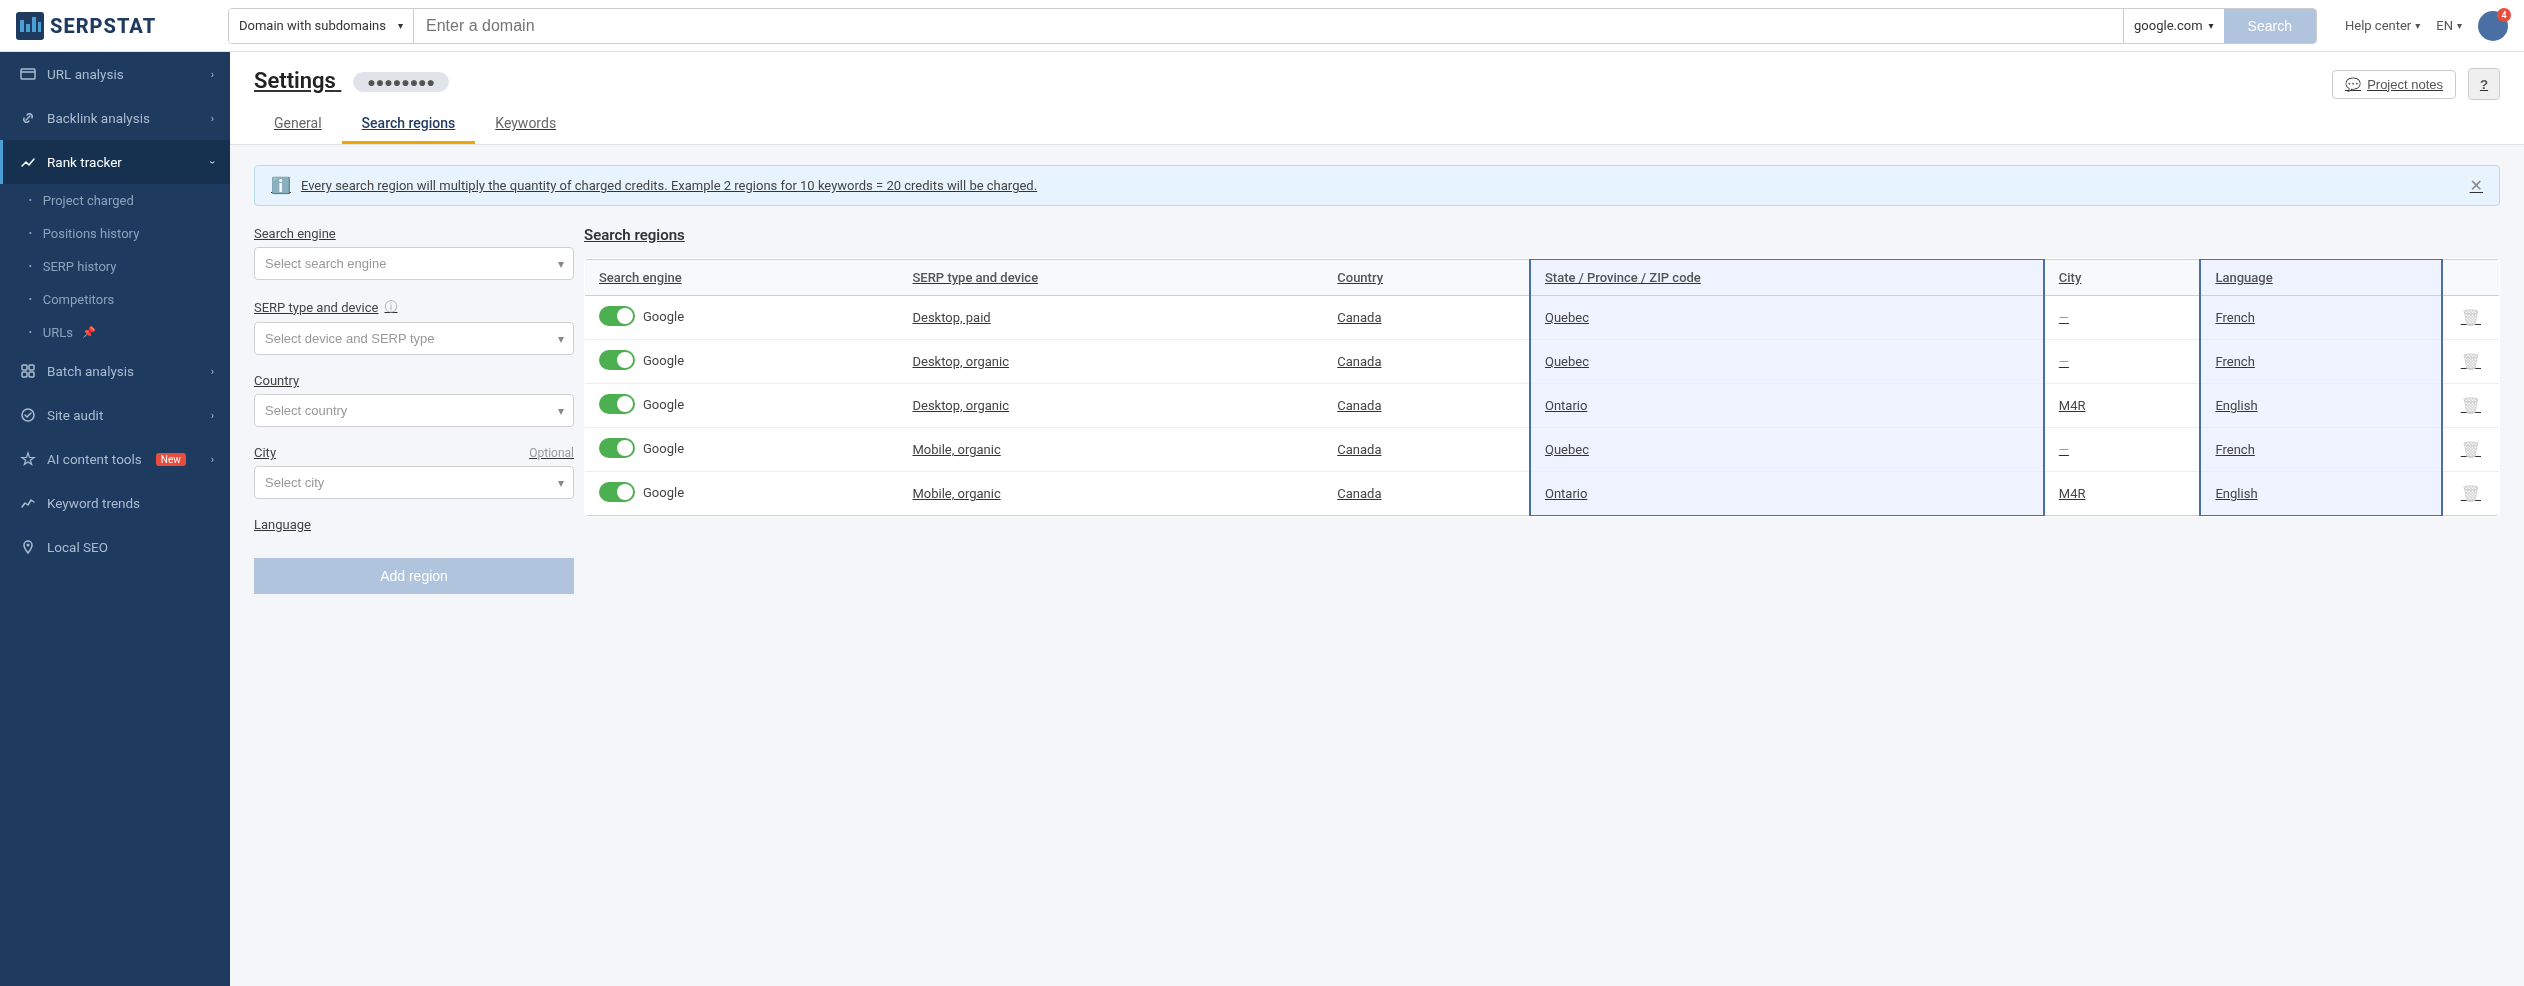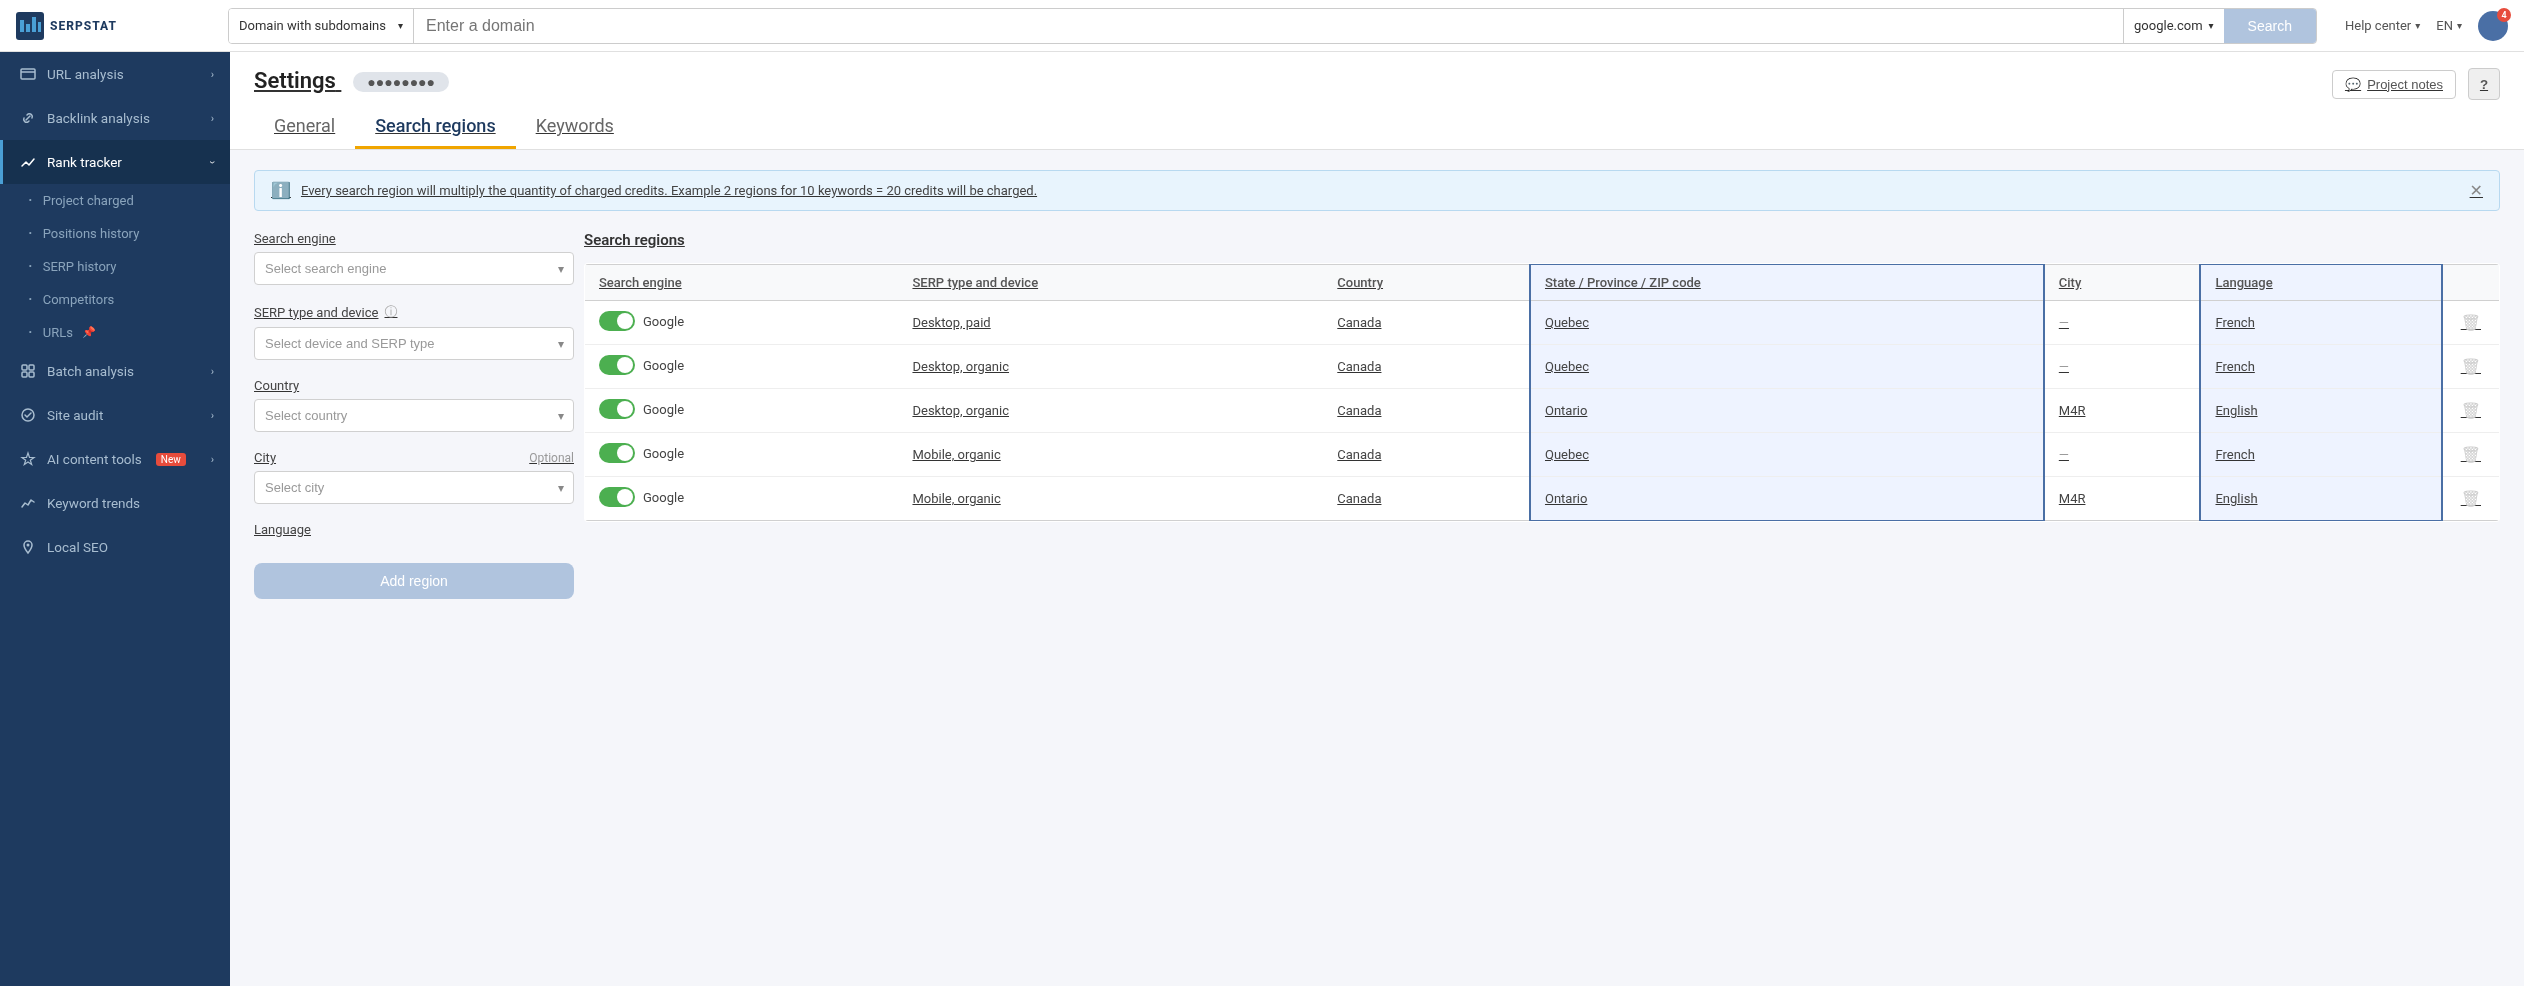--- a/index.html
+++ b/index.html
@@ -40,21 +40,21 @@
 
     
     .content { flex: 1; overflow-y: auto; background: #f5f6fa; text-decoration: underline; }
     .page-header { background: #fff; padding: 16px 24px 0; border-bottom: 1px solid #e0e0e0; display: flex; align-items: flex-start; justify-content: space-between; }
     .page-title { font-size: 22px; font-weight: 600; color: #222; padding-bottom: 12px; }
     .page-header-right { display: flex; align-items: center; gap: 12px; padding-bottom: 12px; }
     .project-notes-btn { display: flex; align-items: center; gap: 6px; border: 1px solid #ccc; border-radius: 4px; padding: 6px 12px; background: #fff; cursor: pointer; font-size: 13px; color: #555; }
     .help-btn { width: 32px; height: 32px; border: 1px solid #ccc; border-radius: 4px; display: flex; align-items: center; justify-content: center; cursor: pointer; color: #555; font-weight: 600; }
 
     .tabs { display: flex; gap: 0; }
-    .tab { padding: 10px 20px; cursor: pointer; font-size: 18px; color: #666; border-bottom: 3px solid transparent; text-align: center; }
+    .tab { padding: 10px 20px; cursor: pointer; font-size: 14px; color: #666; border-bottom: 3px solid transparent; text-align: center; }
     .tab.active { color: #1e3a5f; border-bottom-color: #f0a500; font-weight: 500; background: #fff; }
 
     .content-body { padding: 20px 24px; }
 
     
     .info-banner { background: #e8f4fd; border: 1px solid #b8d9f0; border-radius: 4px; padding: 10px 16px; display: flex; align-items: center; gap: 10px; margin-bottom: 20px; font-size: 13px; color: #444; }
     .info-icon { color: #4a9fd5; font-size: 16px; flex-shrink: 0; }
     .close-banner { margin-left: auto; cursor: pointer; color: #888; font-size: 16px; }
 
     
@@ -62,21 +62,21 @@
     .left-col { width: 320px; flex-shrink: 0; }
     .right-col { flex: 1; }
 
     .form-group { margin-bottom: 18px; }
     .form-label { font-size: 13px; color: #444; margin-bottom: 6px; display: flex; align-items: center; gap: 6px; }
     .form-label .optional { color: #999; font-size: 12px; margin-left: auto; }
     .form-select { width: 100%; border: 1px solid #d0d0d0; border-radius: 4px; padding: 8px 32px 8px 10px; font-size: 13px; color: #999; background: #fff; appearance: none; cursor: pointer; position: relative; }
     .select-wrapper { position: relative; border-radius: 10px; }
     .select-wrapper::after { content: '▾'; position: absolute; right: 10px; top: 50%; transform: translateY(-50%); color: #888; pointer-events: none; font-size: 12px; }
 
-    .add-region-btn { width: 100%; background: #b0c4de; color: #fff; border: none; border-radius: 8px; padding: 10px; font-size: 14px; cursor: pointer; margin-top: 8px; }
+    .add-region-btn { width: 100%; background: #b0c4de; color: #fff; border: none; border-radius: 0; padding: 10px; font-size: 14px; cursor: pointer; margin-top: 8px; }
 
     
     .section-title { font-size: 15px; font-weight: 600; color: #333; margin-bottom: 14px; }
     .regions-table { width: 100%; border-collapse: collapse; border: 1px solid #d0d0d0; border-radius: 4px; overflow: hidden; background: #fff; }
     .regions-table th { background: #f8f9fa; padding: 10px 14px; text-align: left; font-size: 13px; font-weight: 500; color: #555; border-bottom: 1px solid #d0d0d0; }
     .regions-table td { padding: 10px 14px; font-size: 13px; color: #444; border-bottom: 1px solid #eee; }
     .regions-table tr:last-child td { border-bottom: none; }
 
     .toggle { display: inline-block; width: 36px; height: 20px; background: #4caf50; border-radius: 10px; position: relative; cursor: pointer; }
     .toggle::after { content: ''; position: absolute; width: 16px; height: 16px; background: #fff; border-radius: 50%; top: 2px; left: 18px; }
@@ -96,21 +96,21 @@
 
 <div class="top-nav">
   <div class="logo">
     <svg class="logo-icon" viewBox="0 0 28 28" fill="none">
       <rect width="28" height="28" rx="3" fill="#1e3a5f"></rect>
       <rect x="4" y="8" width="4" height="12" fill="#4a9fd5"></rect>
       <rect x="10" y="12" width="4" height="8" fill="#4a9fd5"></rect>
       <rect x="16" y="5" width="4" height="15" fill="#4a9fd5"></rect>
       <rect x="22" y="10" width="3" height="10" fill="#4a9fd5"></rect>
     </svg>
-    <span style="font-weight:800;font-size:12px;color:#1e3a5f;letter-spacing:1px;">SERPSTAT</span>
+    <span style="font-weight:800;font-size:20px;color:#1e3a5f;letter-spacing:1px;">SERPSTAT</span>
   </div>
 
   <div class="search-bar">
     <div class="search-domain-select">
       <span>Domain with subdomains</span>
       <span class="chevron">▾</span>
     </div>
     <input class="search-input" type="text" placeholder="Enter a domain" style="">
     <div class="search-engine-select">
       <span>google.com</span>

